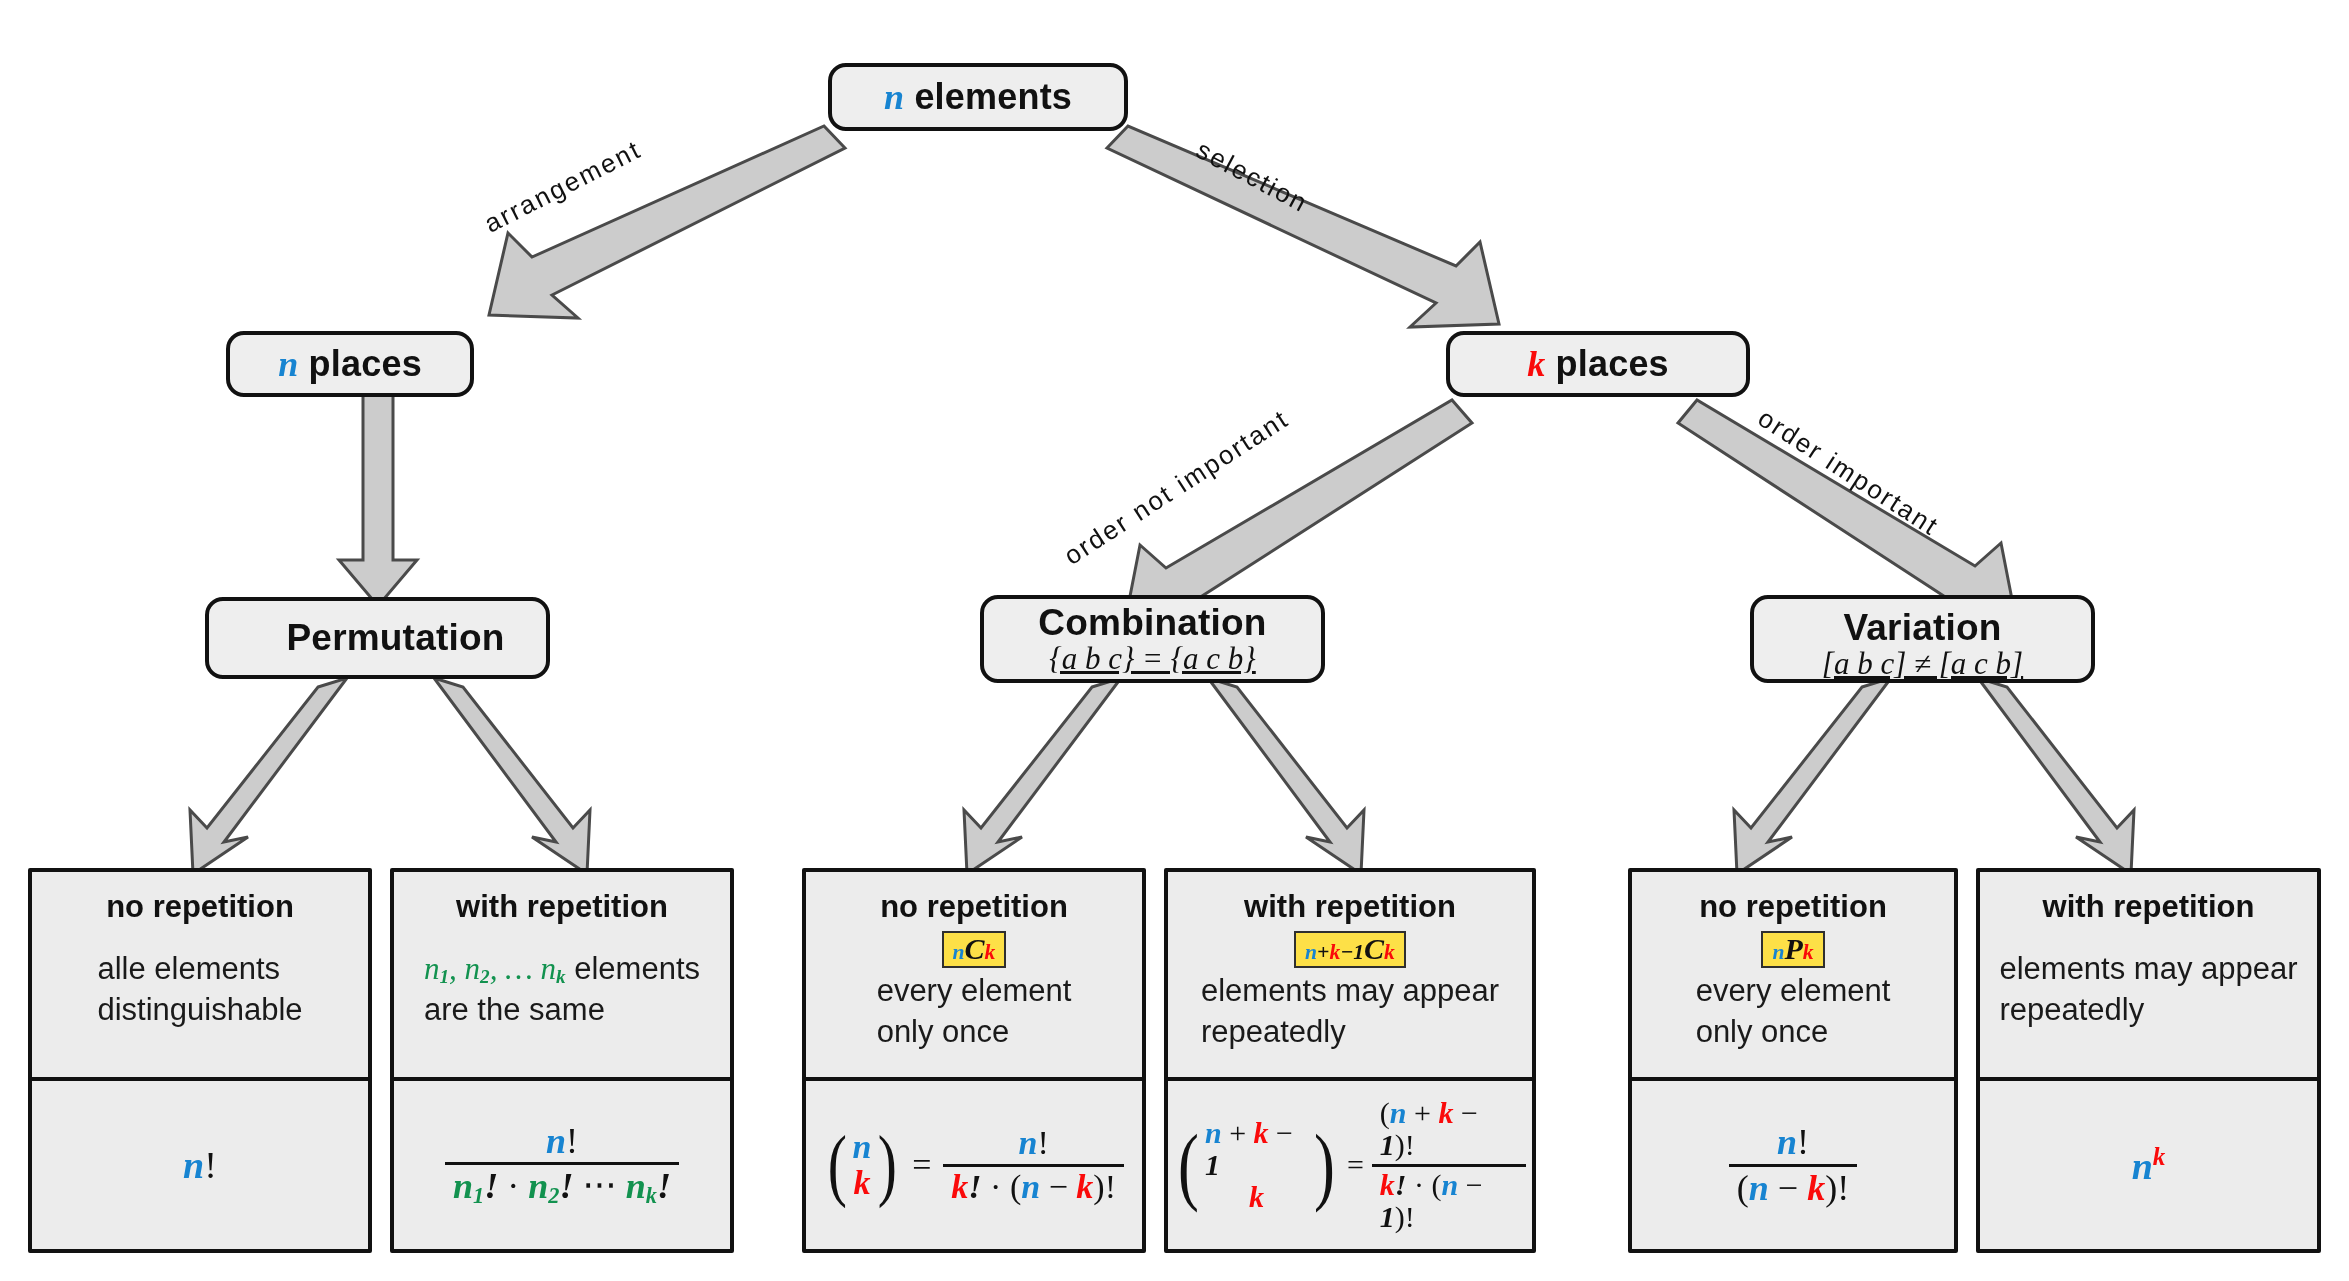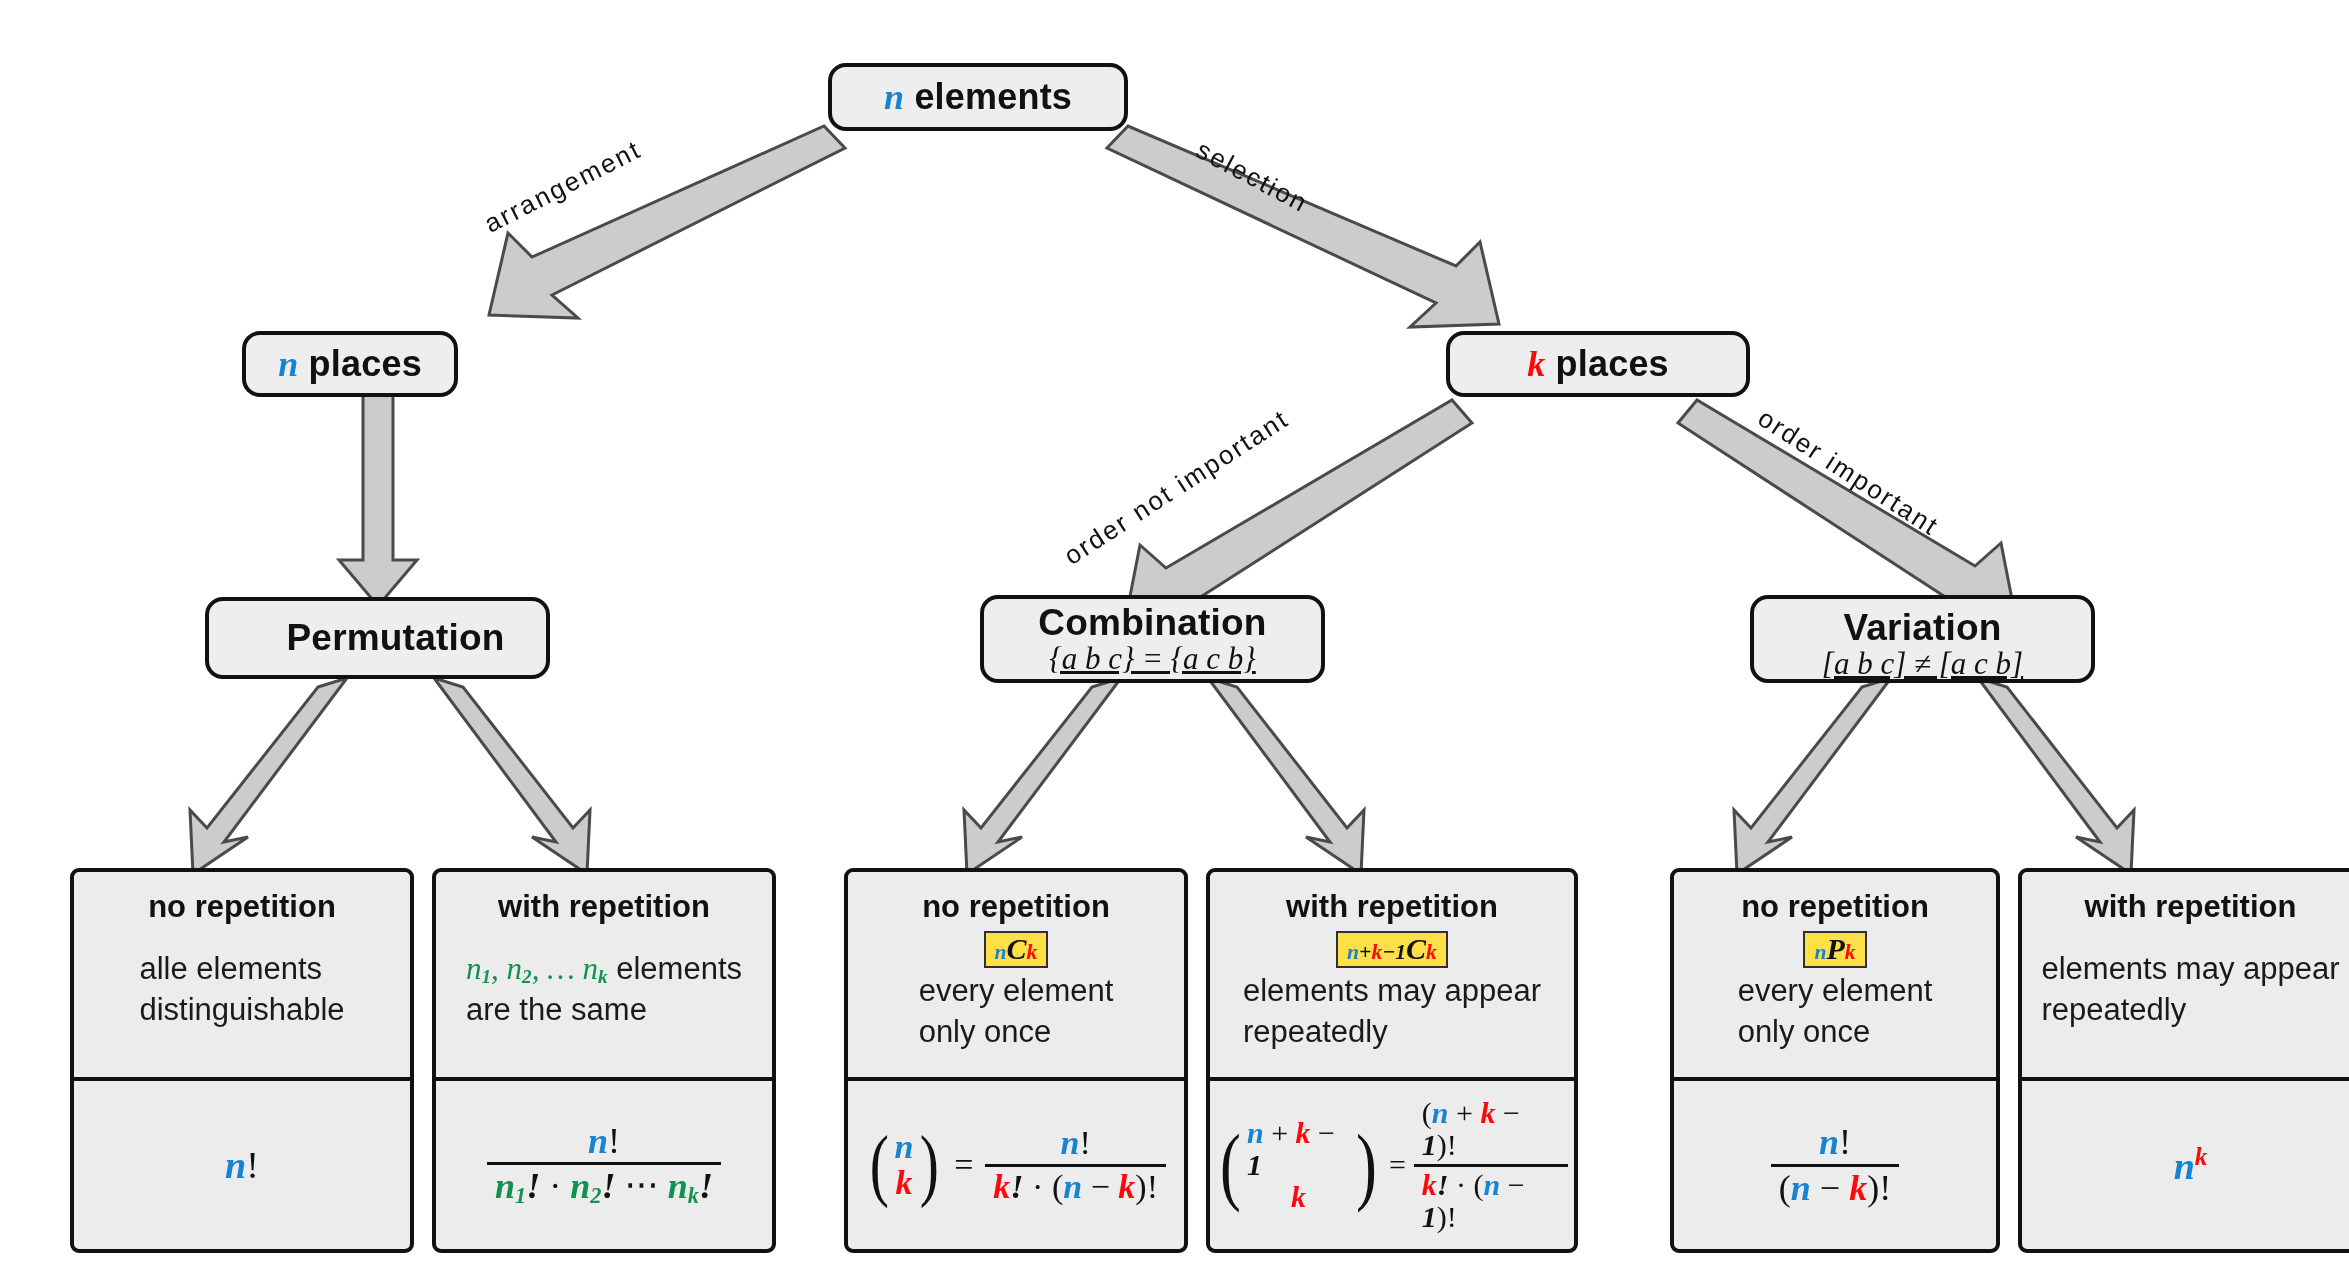--- a/index.html
+++ b/index.html
@@ -10,22 +10,22 @@
 
   .node{position:absolute;z-index:3;box-sizing:border-box;
         background:#eeeeee;border:4px solid #111111;border-radius:18px;
         display:flex;flex-direction:column;align-items:center;justify-content:center;
         text-align:center;}
   .node .title{font-weight:bold;color:#111111;letter-spacing:.2px;}
   .node .sub{font-family:"Liberation Serif",serif;font-style:italic;color:#111111;text-decoration:underline;}
 
   
   .leaf{position:absolute;z-index:3;box-sizing:border-box;
-        background:#ececec;border:4px solid #111111;border-radius:9px;
-        display:flex;flex-direction:column;margin-left:42px;}
+        background:#ececec;border:4px solid #111111;border-radius:2px;
+        display:flex;flex-direction:column;}
   .leaf .cell-top{flex:1 1 auto;display:flex;flex-direction:column;
         align-items:center;justify-content:flex-start;padding:18px 10px 8px;
         border-bottom:4px solid #111111;}
   .leaf .cell-bot{height:160px;flex:0 0 160px;display:flex;
         align-items:center;justify-content:center;padding:4px 6px;}
   .leaf .hdr{font-size:31px;font-weight:bold;color:#111;line-height:1.1;}
   .leaf .desc{font-size:31px;color:#1a1a1a;line-height:1.32;margin-top:auto;
         margin-bottom:auto;padding-bottom:14px;}
   .leaf .badge{display:inline-block;border:2px solid #2f2f2f;background:#fde047;
         padding:1px 9px 2px;margin-top:7px;line-height:1;
@@ -101,21 +101,21 @@
 
 <div class="elabel" style="left:1840px;top:470px;transform:rotate(33deg) translate(-50%,-50%);">order important</div>
 
 <div class="node" style="left:828px;top:63px;width:300px;height:68px;">
   <div class="title" style="font-size:36px;">
     <span class="mi blue">n</span>
     <span>elements</span>
   </div>
 </div>
 
-<div class="node" style="left:242px;top:331px;width:216px;height:66px;">
+<div class="node" style="left:226px;top:331px;width:248px;height:66px;">
   <div class="title" style="font-size:36px;">
     <span class="mi blue">n</span>
     <span>places</span>
   </div>
 </div>
 
 <div class="node" style="left:1446px;top:331px;width:304px;height:66px;">
   <div class="title" style="font-size:36px;">
     <span class="mi red">k</span>
     <span>places</span>

